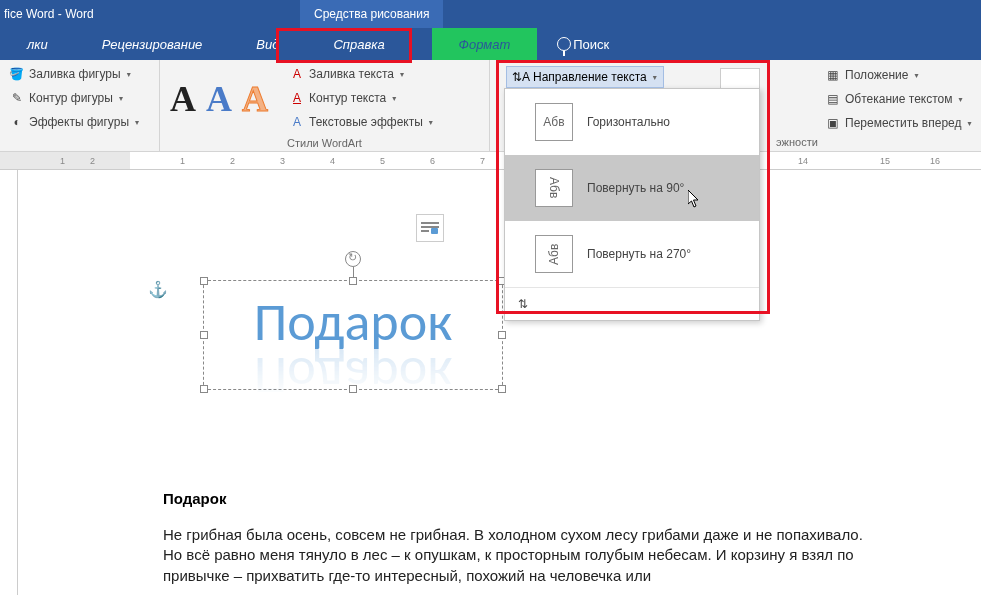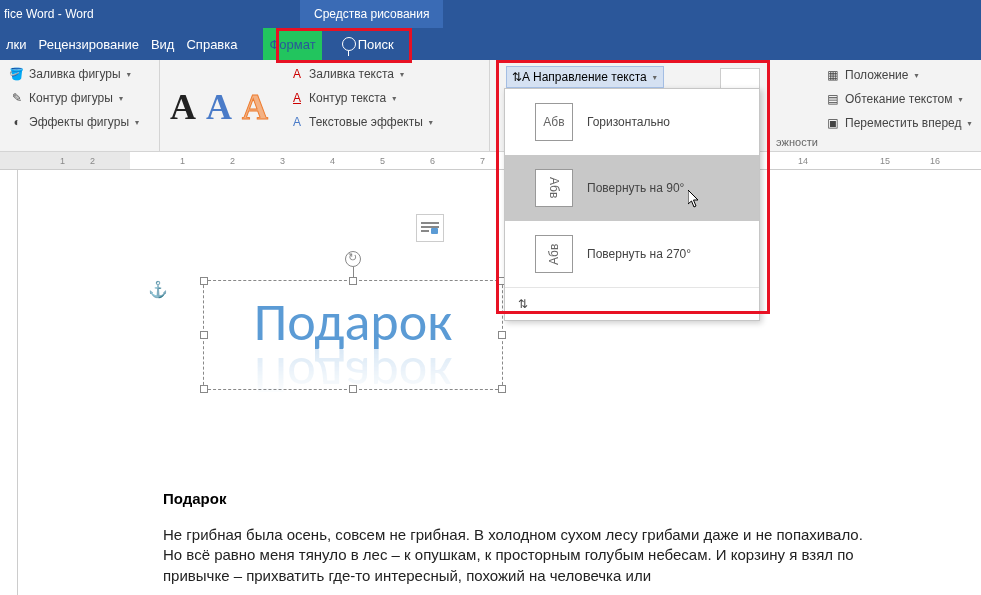--- a/index.html
+++ b/index.html
@@ -3,21 +3,21 @@
 <meta charset="utf-8">
 <style>
 * { margin: 0; padding: 0; box-sizing: border-box; font-family: 'Segoe UI', Tahoma, sans-serif; }
 body { background: #fff; width: 981px; height: 595px; overflow: hidden; position: relative; }
 
 .titlebar { background: #2b579a; height: 28px; display: flex; align-items: center; color: #fff; font-size: 12px; }
 .titlebar .title { padding-left: 4px; }
 .titlebar .context-tab { position: absolute; left: 300px; top: 0; background: #3a6bb5; height: 28px; padding: 0 14px; display: flex; align-items: center; font-size: 12px; }
 
 .tabbar { background: #2b579a; height: 32px; display: flex; align-items: center; color: #fff; font-size: 13px; }
-.tabbar .tab { padding: 0 6px; height: 32px; display: flex; align-items: center; cursor: pointer; }
+.tabbar .tab { padding: 0 27px; height: 32px; display: flex; align-items: center; cursor: pointer; font-style: italic; }
 .tabbar .tab.active { background: #22c55e; color: #2b579a; }
 .tabbar .search { display: flex; align-items: center; gap: 2px; padding: 0 20px; }
 .tabbar .bulb { width: 14px; height: 14px; border: 1.5px solid #fff; border-radius: 50%; position: relative; }
 .tabbar .bulb::after { content: ''; position: absolute; width: 1.5px; height: 5px; background: #fff; bottom: -6px; left: 5px; }
 
 .highlight-format { position: absolute; border: 3px solid #e81123; left: 276px; top: 28px; width: 136px; height: 35px; pointer-events: none; z-index: 50; }
 .highlight-dropdown { position: absolute; border: 3px solid #e81123; left: 496px; top: 60px; width: 274px; height: 254px; pointer-events: none; z-index: 50; }
 
 .ribbon { background: #f3f3f3; border-bottom: 1px solid #d4d4d4; height: 92px; display: flex; position: relative; }
 .ribbon-group { border-right: 1px solid #d4d4d4; display: flex; flex-direction: column; justify-content: space-between; padding: 3px 6px 0; }
@@ -144,20 +144,21 @@
             <span>Контур текста</span>
             <span class="dropdown-arrow">▾</span>
           </div>
         <div class="ribbon-btn">
             <span class="icon-box" style="color:#4a7bc8">A</span>
             <span>Текстовые эффекты</span>
             <span class="dropdown-arrow">▾</span>
           </div>
       </div>
     </div>
+    <div class="group-label">Стили WordArt</div>
   </div>
 </div>
 
 <div class="ribbon-btn-trigger">
   <span class="icon-box">⇅A</span>
   <span>Направление текста</span>
   <span class="dropdown-arrow">▾</span>
 </div>
 
 <div class="img-placeholder"></div>

